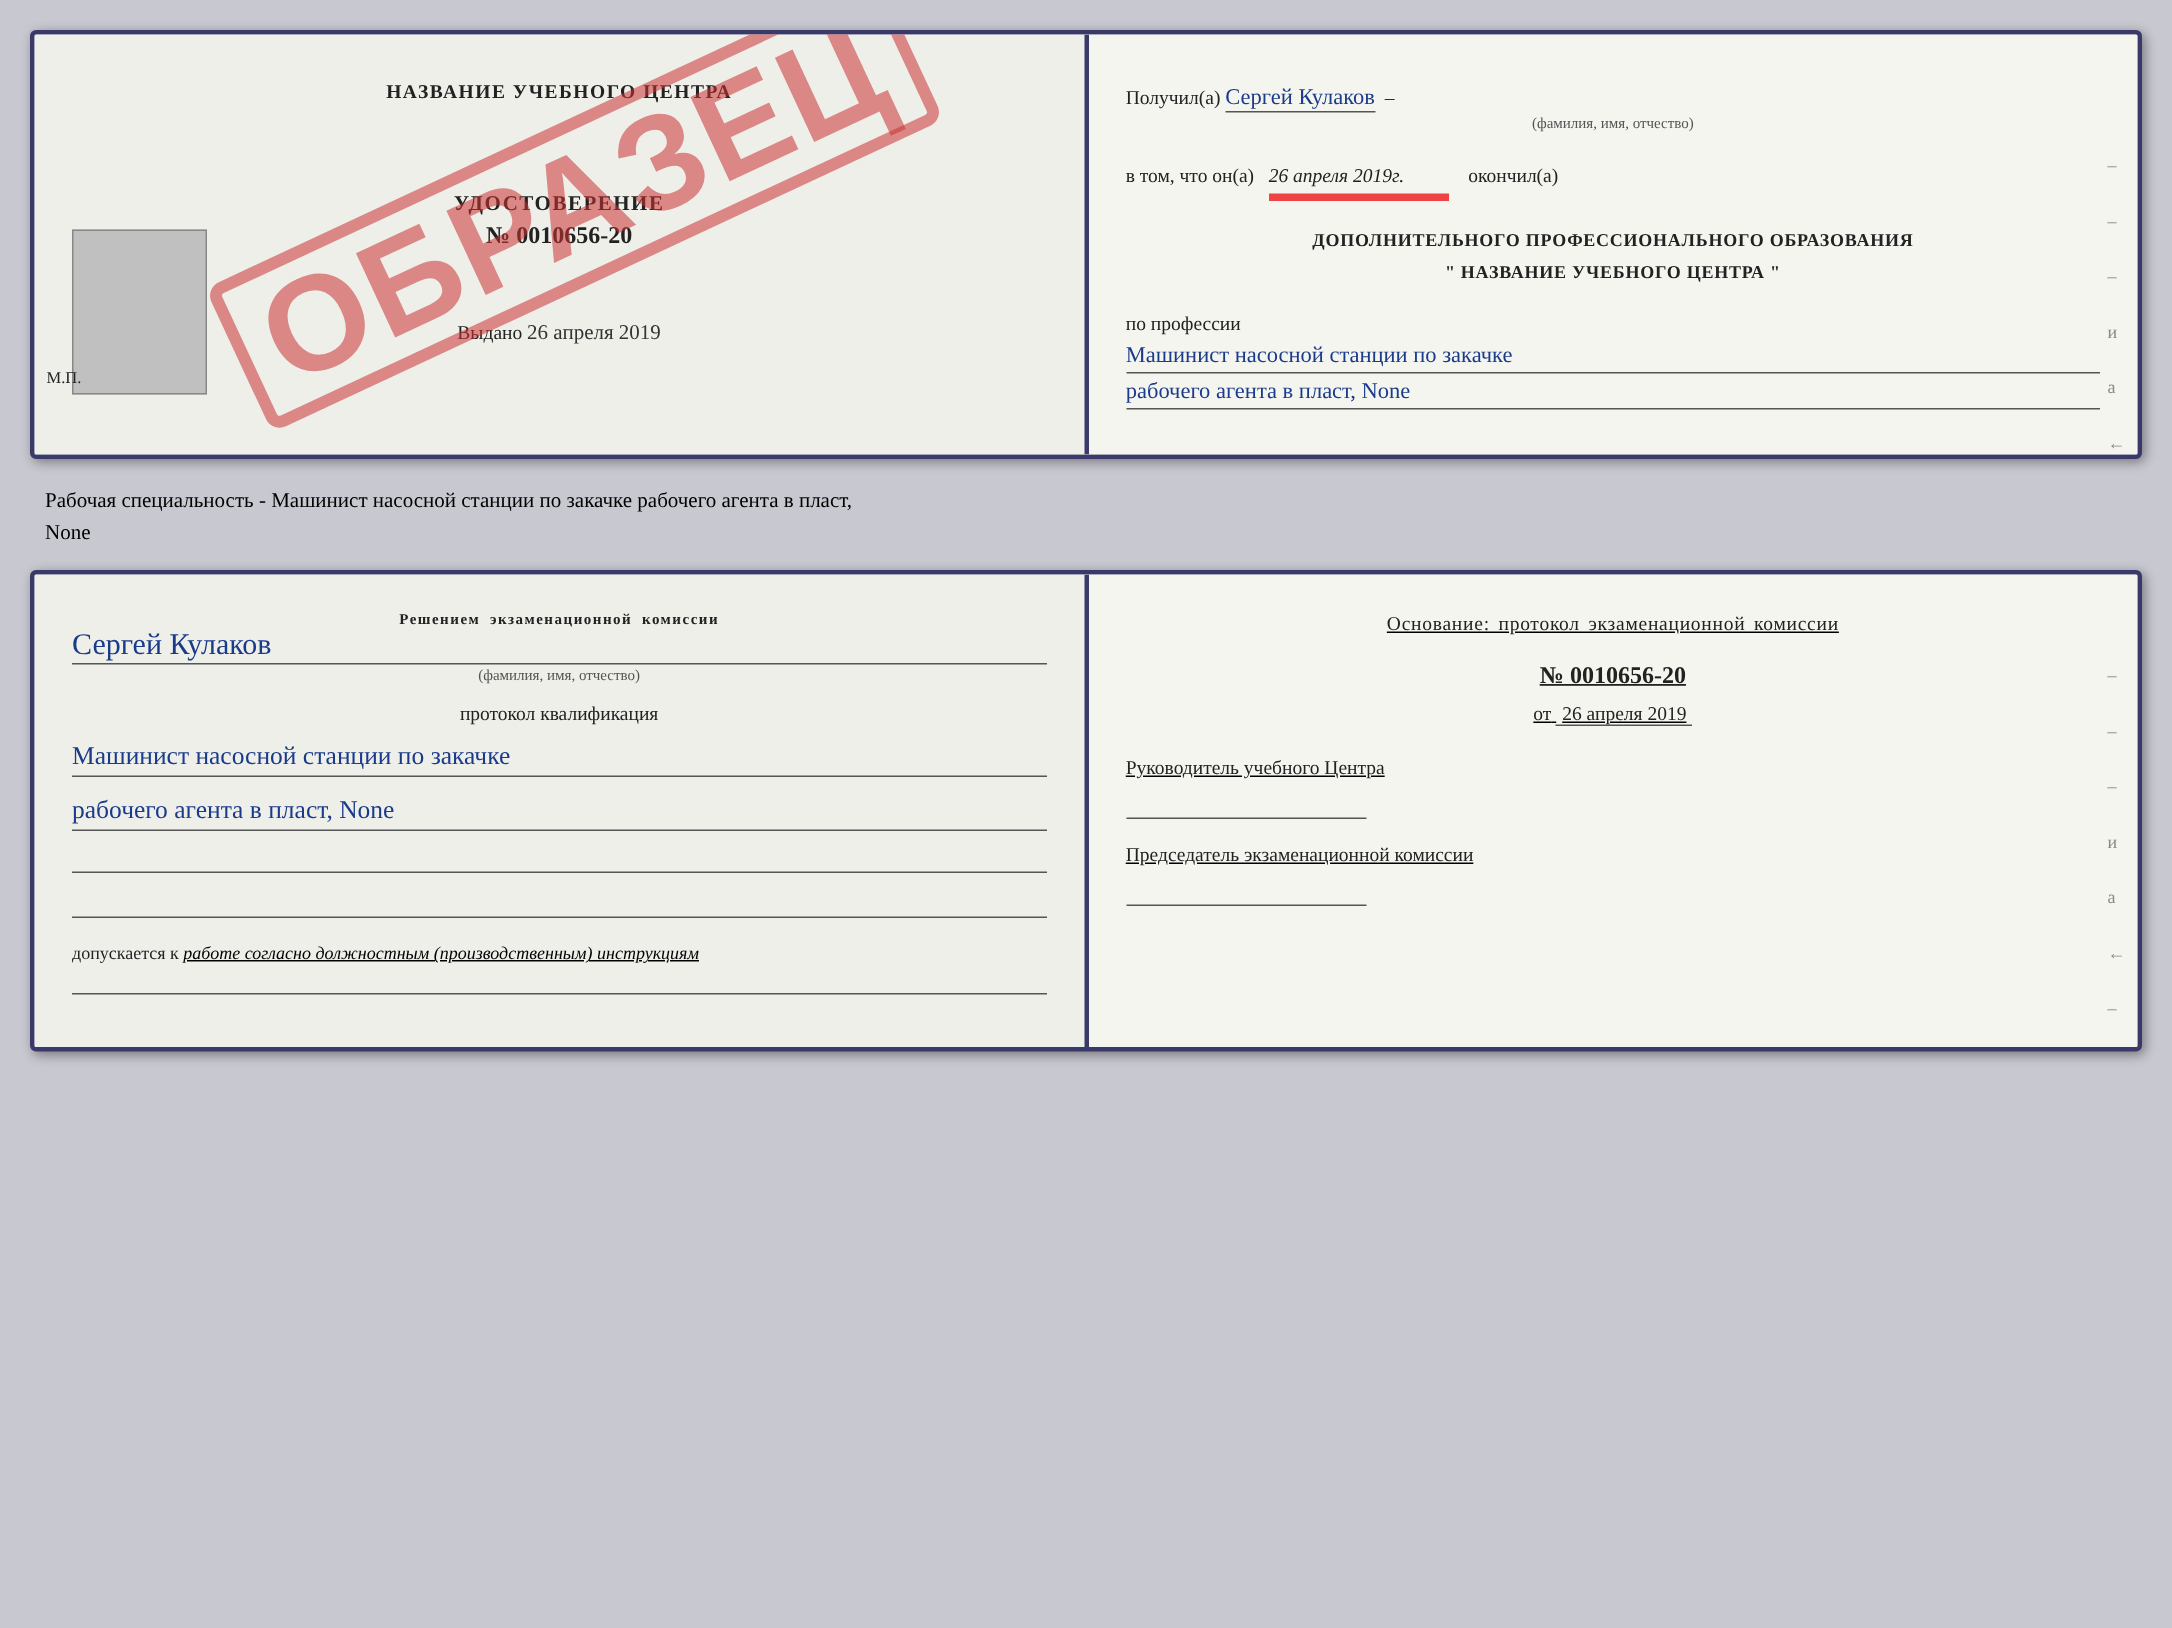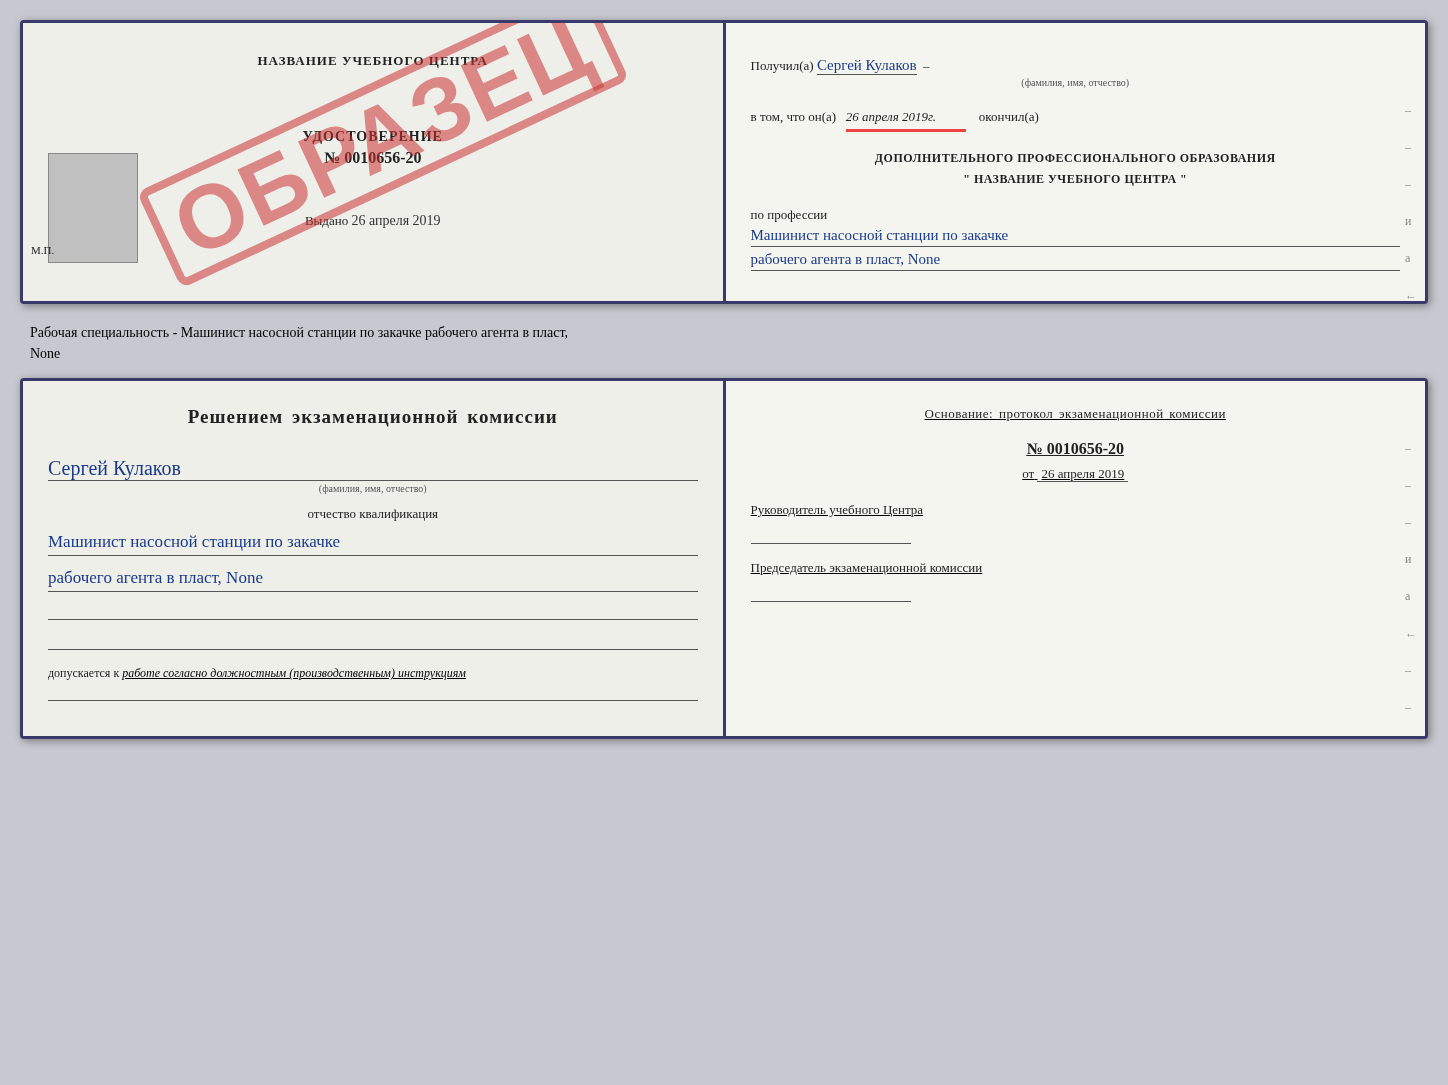--- a/index.html
+++ b/index.html
@@ -225,26 +225,26 @@
       border-right: 3px solid #3a3a6a;
     }
 
     .bottom-page-right {
       flex: 1;
       background: #f5f5f0;
       padding: 25px 25px;
     }
 
     .решением-block {
-      font-size: 19px;
+      font-size: 10px;
       color: #222;
       font-weight: bold;
       letter-spacing: 1px;
       text-align: center;
-      margin-bottom: 29px;
+      margin-bottom: 0;
       word-spacing: 3px;
     }
 
     .name-handwritten-large {
       font-family: 'Segoe Script', 'Brush Script MT', cursive;
       font-size: 20px;
       color: #1a3a8a;
       border-bottom: 1px solid #555;
       display: block;
       margin-bottom: 2px;
@@ -378,21 +378,21 @@
     <div class="right-line">
       <span class="label">Получил(a)</span>
       <span class="handwritten">Сергей Кулаков</span>
       &nbsp;–
       <span class="sub-label">(фамилия, имя, отчество)</span>
     </div>
 
     <div class="right-line">
       <span class="label">в том, что он(a)</span>
       &nbsp;
-      <span class="underline-field" style="font-style:italic; border-bottom:3px solid #ef4444; padding-bottom:1px;">26 апреля 2019г.</span>
+      <span class="underline-field" style="font-style:italic; border-bottom:5px solid #ef4444; padding-bottom:1px;">26 апреля 2019г.</span>
       &nbsp;&nbsp;
       <span>окончил(а)</span>
     </div>
 
     <div class="center-org-block">
       <div>ДОПОЛНИТЕЛЬНОГО ПРОФЕССИОНАЛЬНОГО ОБРАЗОВАНИЯ</div>
       <div>"  НАЗВАНИЕ УЧЕБНОГО ЦЕНТРА  "</div>
     </div>
 
     <div class="profession-block">
@@ -419,21 +419,21 @@
 </div>
 
 <div class="bottom-spread">
 
   <div class="bottom-page-left">
     <div class="решением-block">Решением  экзаменационной  комиссии</div>
 
     <span class="name-handwritten-large">Сергей Кулаков</span>
     <span class="name-sub">(фамилия, имя, отчество)</span>
 
-    <div class="присвоена-text">отчество квалификация</div>
+    <div class="присвоена-text">протокол квалификация</div>
 
     <span class="qualification-handwritten">Машинист насосной станции по закачке</span>
     <span class="qualification-handwritten">рабочего агента в пласт, None</span>
 
     <span class="blank-lines"></span>
     <span class="blank-lines"></span>
 
     <div class="dopuskaetsya-block">
       <span>допускается к</span>
       <span class="dopuskaetsya-link">работе согласно должностным (производственным) инструкциям</span>

